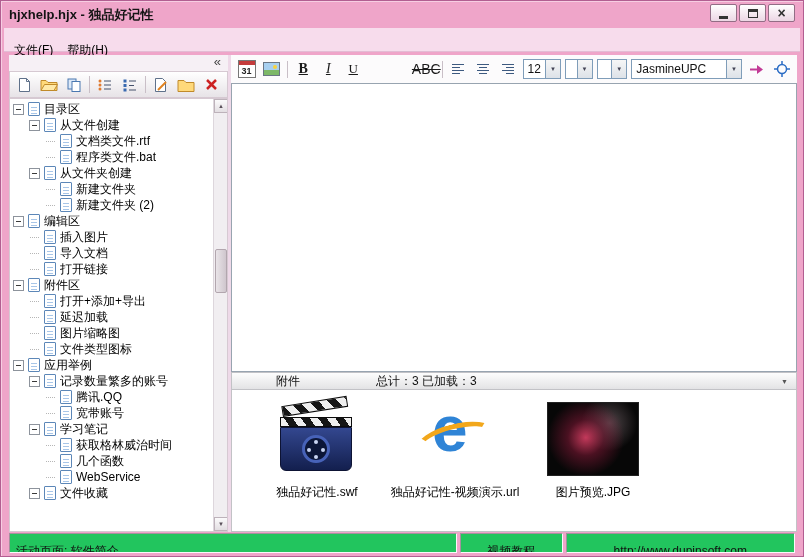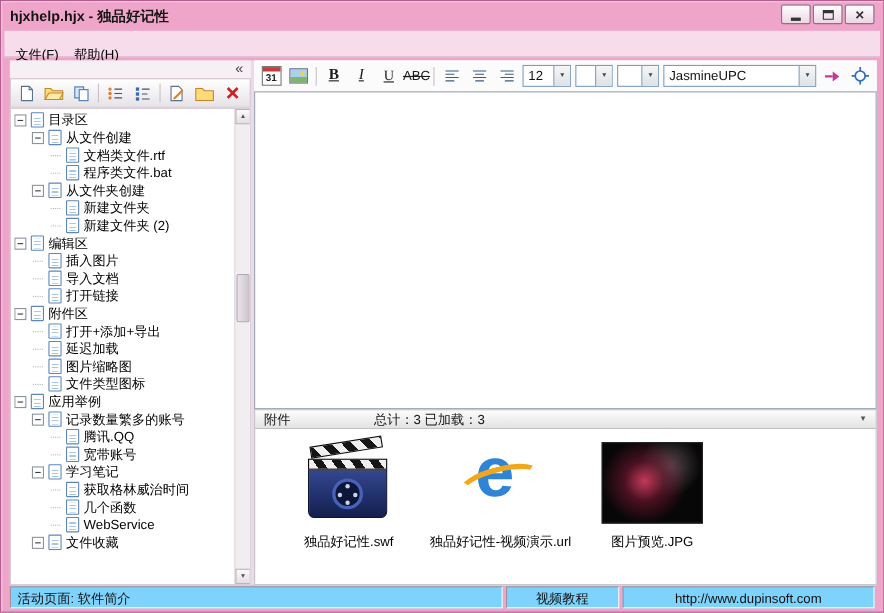--- a/index.html
+++ b/index.html
@@ -45,36 +45,36 @@
   .scroll-btn { position:absolute; left:0; width:14px; height:14px; background:linear-gradient(#fbfafb,#e3dee2); border:1px solid #bdb2ba; font-size:6px; color:#5a505a; display:flex; align-items:center; justify-content:center; }
   .scroll-btn.top { top:0; } .scroll-btn.bottom { bottom:0; }
   .scroll-thumb { position:absolute; left:1px; top:150px; width:12px; height:44px; background:linear-gradient(90deg,#e9e4e8,#cfc6cd); border:1px solid #b2a6ae; border-radius:2px; }
   
   .right-panel { position:absolute; left:222px; top:0; width:566px; height:477px; background:#fcfbfc; }
   .editor-toolbar { position:absolute; top:0; left:0; right:0; height:28px; display:flex; align-items:center; padding:0 4px; gap:2px; background:#fcfbfc; }
   .fmt-btn { min-width:23px; height:22px; display:flex; align-items:center; justify-content:center; border-radius:2px; color:#1a1a1a;text-decoration:underline; }
   .fmt-bold { font-family:"Liberation Serif",serif; font-weight:bold; font-size:14px; }
   .fmt-italic { font-family:"Liberation Serif",serif; font-style:italic; font-size:14px; }
   .fmt-underline { font-family:"Liberation Serif",serif; text-decoration:underline; font-size:13px; }
-  .fmt-strike { font-size:12px; text-decoration:line-through; }
+  .fmt-strike { font-size:14px; text-decoration:line-through;margin-left:48px; }
   .cal-icon { width:18px; height:18px; border:1px solid #777; background:#fff; position:relative; }
   .cal-icon::before { content:""; position:absolute; top:0; left:0; right:0; height:4px; background:#c43c3c; }
   .cal-num { position:absolute; left:0; right:0; top:5px; font-size:9px; font-weight:bold; color:#222; text-align:center; }
   .pic-icon { width:17px; height:14px; border:1px solid #6a7684; background:linear-gradient(#a8d0f0 55%, #7db868 55%); position:relative; }
   .pic-icon::before { content:""; position:absolute; right:2px; top:2px; width:4px; height:4px; border-radius:50%; background:#f7d23e; }
   .combo { height:20px; border:1px solid #7f9db9; background:#fff; display:flex; align-items:center; margin:0 1px; }
   .combo-val { flex:1; padding:0 4px; font-size:12px; color:#111; overflow:hidden; white-space:nowrap; }
   .combo-drop { width:15px; align-self:stretch; border-left:1px solid #7f9db9; background:linear-gradient(#f6f6f6,#dde2e8); display:flex; align-items:center; justify-content:center; font-size:6px; color:#445; }
   .combo-size { width:46px; } .combo-color { width:36px; } .combo-empty { width:40px; } .combo-font { width:146px;align-items:center; }
   .color-swatch { width:11px; height:11px; background:#000; margin:0 auto; }
   .push-right { margin-left:auto; }
   .editor-area { position:absolute; top:28px; left:0; right:0; height:289px; background:#fff; border:1px solid #98a4b0; }
   
   .attach-header { position:absolute; top:317px; left:0; right:0; height:18px; background:linear-gradient(#fdfdfd,#e3e3e5); border:1px solid #c2c2c6; display:flex; align-items:center; padding:0 8px; }
-  .attach-title { color:#111; }
+  .attach-title { color:#111;margin-left:36px; }
   .attach-summary { margin-left:76px; color:#111; }
   .attach-collapse { margin-left:auto; font-size:7px; color:#555; }
   .attach-body { position:absolute; top:335px; left:0; right:0; bottom:0; background:#fff; border:1px solid #c2c2c6; border-top:none; overflow:hidden; }
   .attach-list { display:flex; padding:8px 0 0 16px; }
   .attach-item { width:138px; display:flex; flex-direction:column; align-items:center; }
   .att-zone { height:82px; display:flex; align-items:center; justify-content:center; }
   .att-label { margin-top:4px; font-size:12px; color:#000; white-space:nowrap; }
   
   .movie-icon { position:relative; width:76px; height:70px; }
   .clap-top { position:absolute; top:2px; left:4px; width:66px; height:11px; background:repeating-linear-gradient(55deg,#151515 0 7px,#efefef 7px 14px); border:1px solid #0c0c0c; transform:rotate(-9deg); transform-origin:left bottom; }
@@ -87,21 +87,21 @@
   .ie-e { position:absolute; left:16px; top:-12px; font-size:64px; font-weight:bold; color:#2f84d6; }
   .ie-ring { position:absolute; left:0; top:20px; width:78px; height:30px; border:5px solid transparent; border-top-color:#f2a71b; border-radius:50%; transform:rotate(-14deg); }
   
   .photo-icon { width:92px; height:74px; border:1px solid #222;
     background:
       radial-gradient(circle at 42% 48%, rgba(205,60,95,0.95) 0, rgba(130,25,55,0.55) 28%, rgba(0,0,0,0) 60%),
       radial-gradient(circle at 68% 28%, rgba(220,190,200,0.35) 0, rgba(0,0,0,0) 35%),
       #070707; }
   
   .statusbar { position:absolute; left:8px; right:8px; bottom:3px; height:20px; display:flex; gap:3px; }
-  .status-cell { background:#7dd3fc; border:1px solid; border-color:#a3919d #fbf7fa #fbf7fa #a3919d; padding:1px 6px; line-height:18px; font-size:12px; color:#111; overflow:hidden; white-space:nowrap; }
+  .status-cell { background:#22c55e; border:1px solid; border-color:#a3919d #fbf7fa #fbf7fa #a3919d; padding:8px 6px; line-height:18px; font-size:12px; color:#111; overflow:hidden; white-space:nowrap; }
   .cell1 { width:449px; } .cell2 { width:230px; text-align:center; } .cell3 { width:103px; text-align:center; }
 </style>
 </head>
 <body>
 
 <div class="window">
 
   <div class="titlebar">
     <span class="title-text">hjxhelp.hjx - 独品好记性</span>
     <div class="win-controls">

